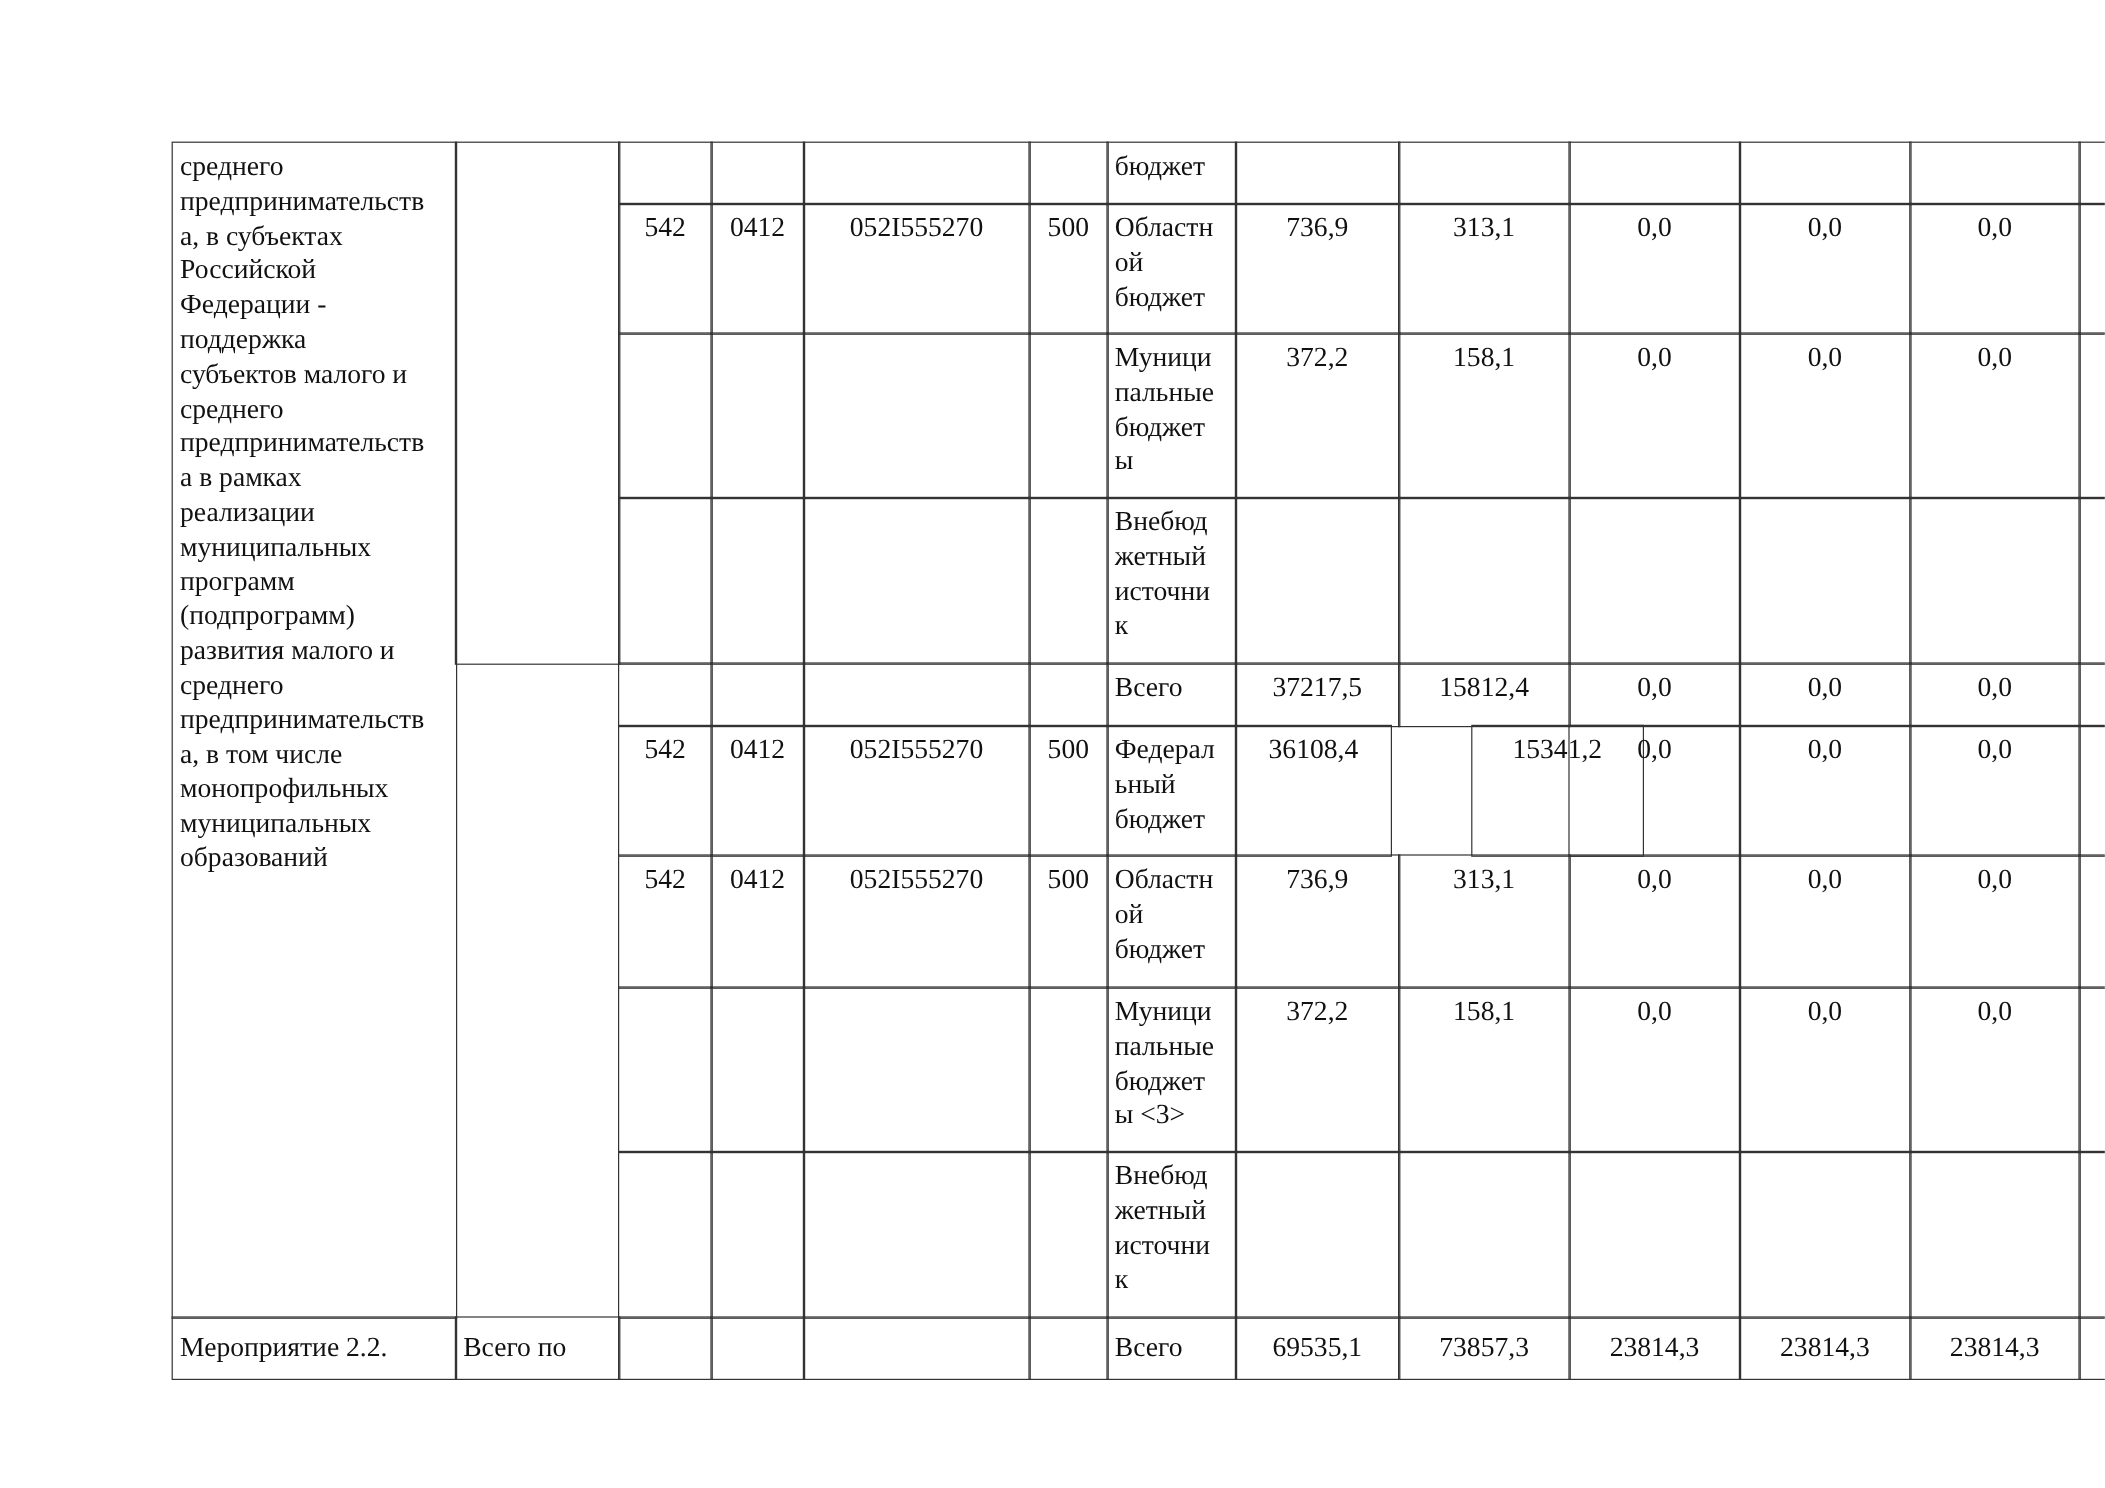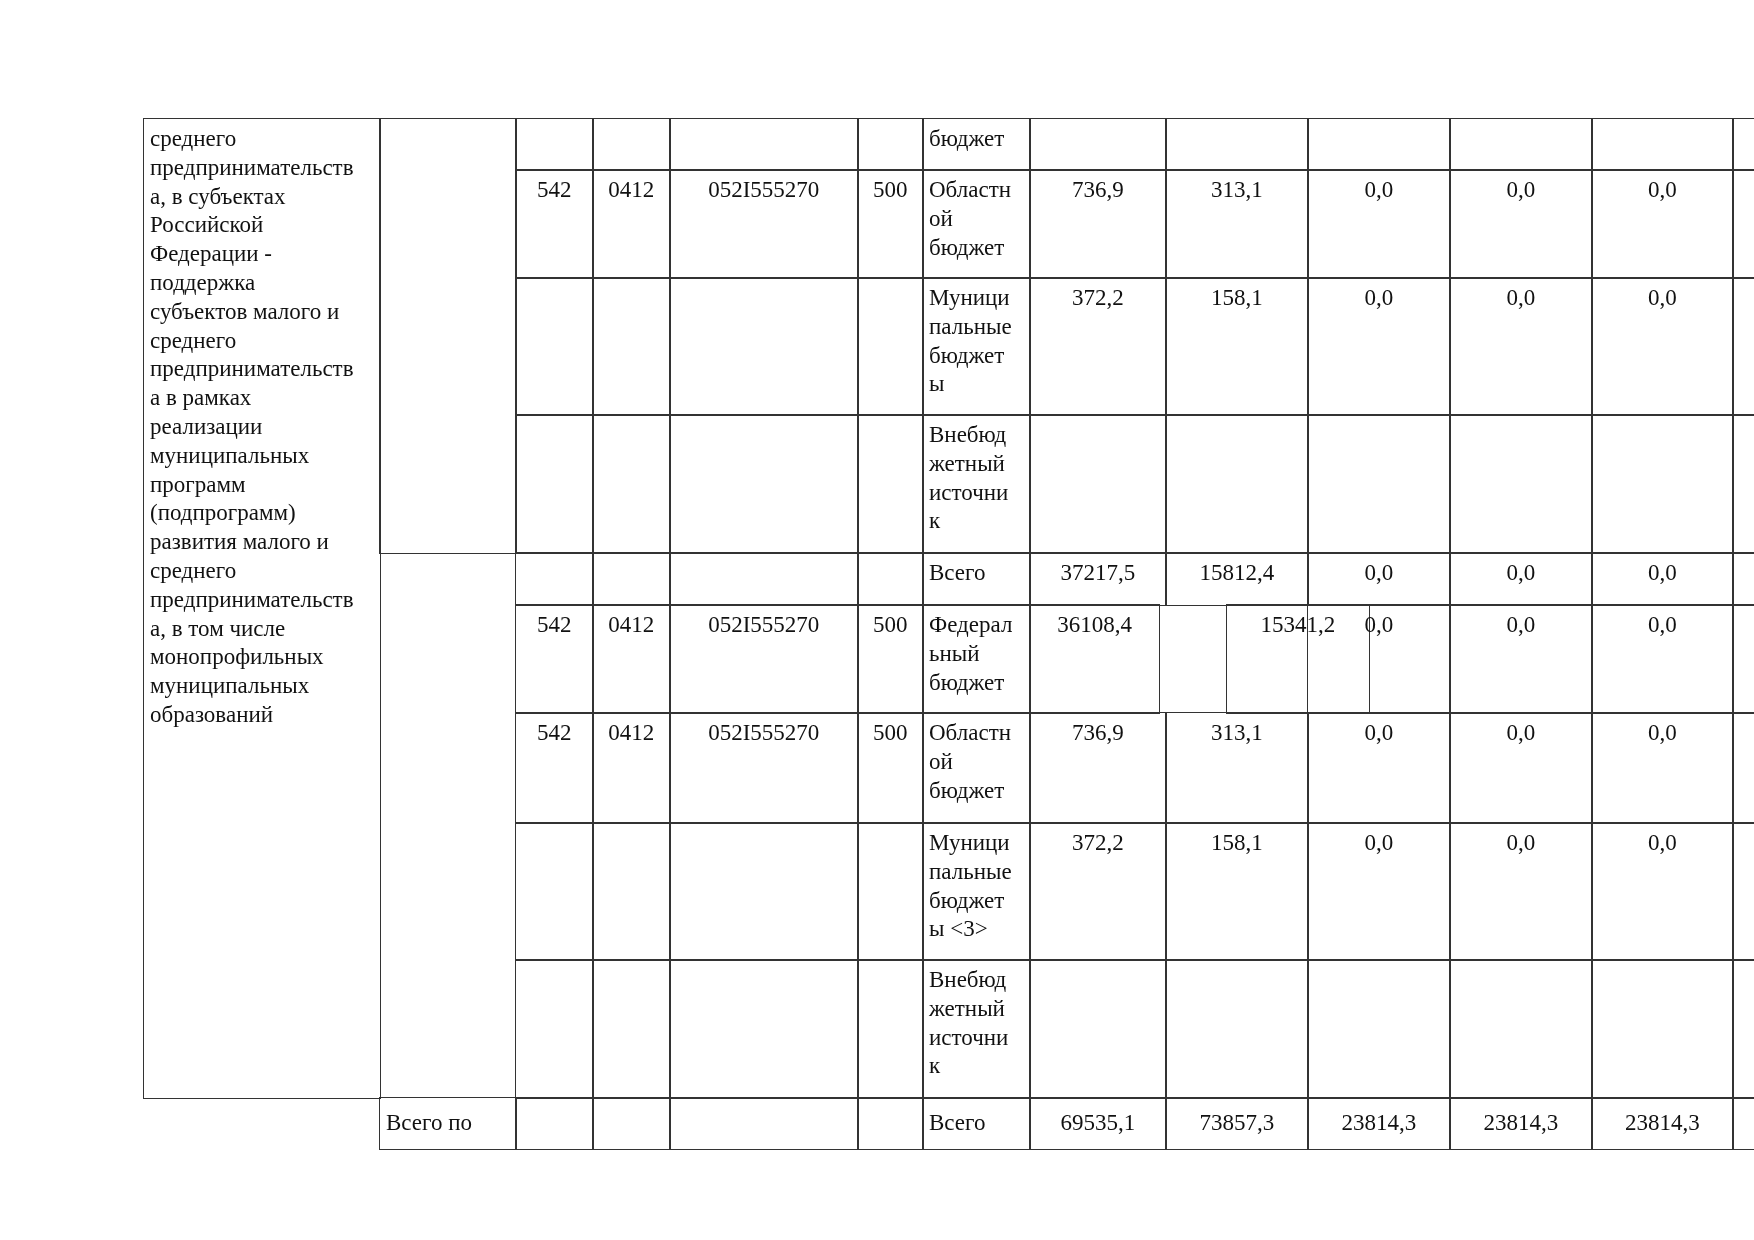--- a/index.html
+++ b/index.html
@@ -150,20 +150,21 @@
     <div class="cell left" style="left: 922px; top: 959px; width: 108.5px; height: 139.5px;">Внебюд
 жетный
 источни
 к</div>
     <div class="cell num" style="left: 1029px; top: 959px; width: 137.5px; height: 139.5px;"></div>
     <div class="cell num" style="left: 1165px; top: 959px; width: 143.5px; height: 139.5px;"></div>
     <div class="cell num" style="left: 1307px; top: 959px; width: 143.5px; height: 139.5px;"></div>
     <div class="cell num" style="left: 1449px; top: 959px; width: 143.5px; height: 139.5px;"></div>
     <div class="cell num" style="left: 1591px; top: 959px; width: 142.5px; height: 139.5px;"></div>
     <div class="cell num" style="left: 1732px; top: 959px; width: 59.5px; height: 139.5px;"></div>
+    <div class="cell left vcenter" style="left: 143px; top: 1097px; width: 237.5px; height: 52.5px;">Мероприятие 2.2.</div>
     <div class="cell left vcenter" style="left: 379px; top: 1097px; width: 137.5px; height: 52.5px;">Всего по</div>
     <div class="cell num vcenter" style="left: 515px; top: 1097px; width: 78.5px; height: 52.5px;"></div>
     <div class="cell num vcenter" style="left: 592px; top: 1097px; width: 78.5px; height: 52.5px;"></div>
     <div class="cell num vcenter" style="left: 669px; top: 1097px; width: 189.5px; height: 52.5px;"></div>
     <div class="cell num vcenter" style="left: 857px; top: 1097px; width: 66.5px; height: 52.5px;"></div>
     <div class="cell left vcenter" style="left: 922px; top: 1097px; width: 108.5px; height: 52.5px;">Всего</div>
     <div class="cell num vcenter" style="left: 1029px; top: 1097px; width: 137.5px; height: 52.5px;">69535,1</div>
     <div class="cell num vcenter" style="left: 1165px; top: 1097px; width: 143.5px; height: 52.5px;">73857,3</div>
     <div class="cell num vcenter" style="left: 1307px; top: 1097px; width: 143.5px; height: 52.5px;">23814,3</div>
     <div class="cell num vcenter" style="left: 1449px; top: 1097px; width: 143.5px; height: 52.5px;">23814,3</div>

